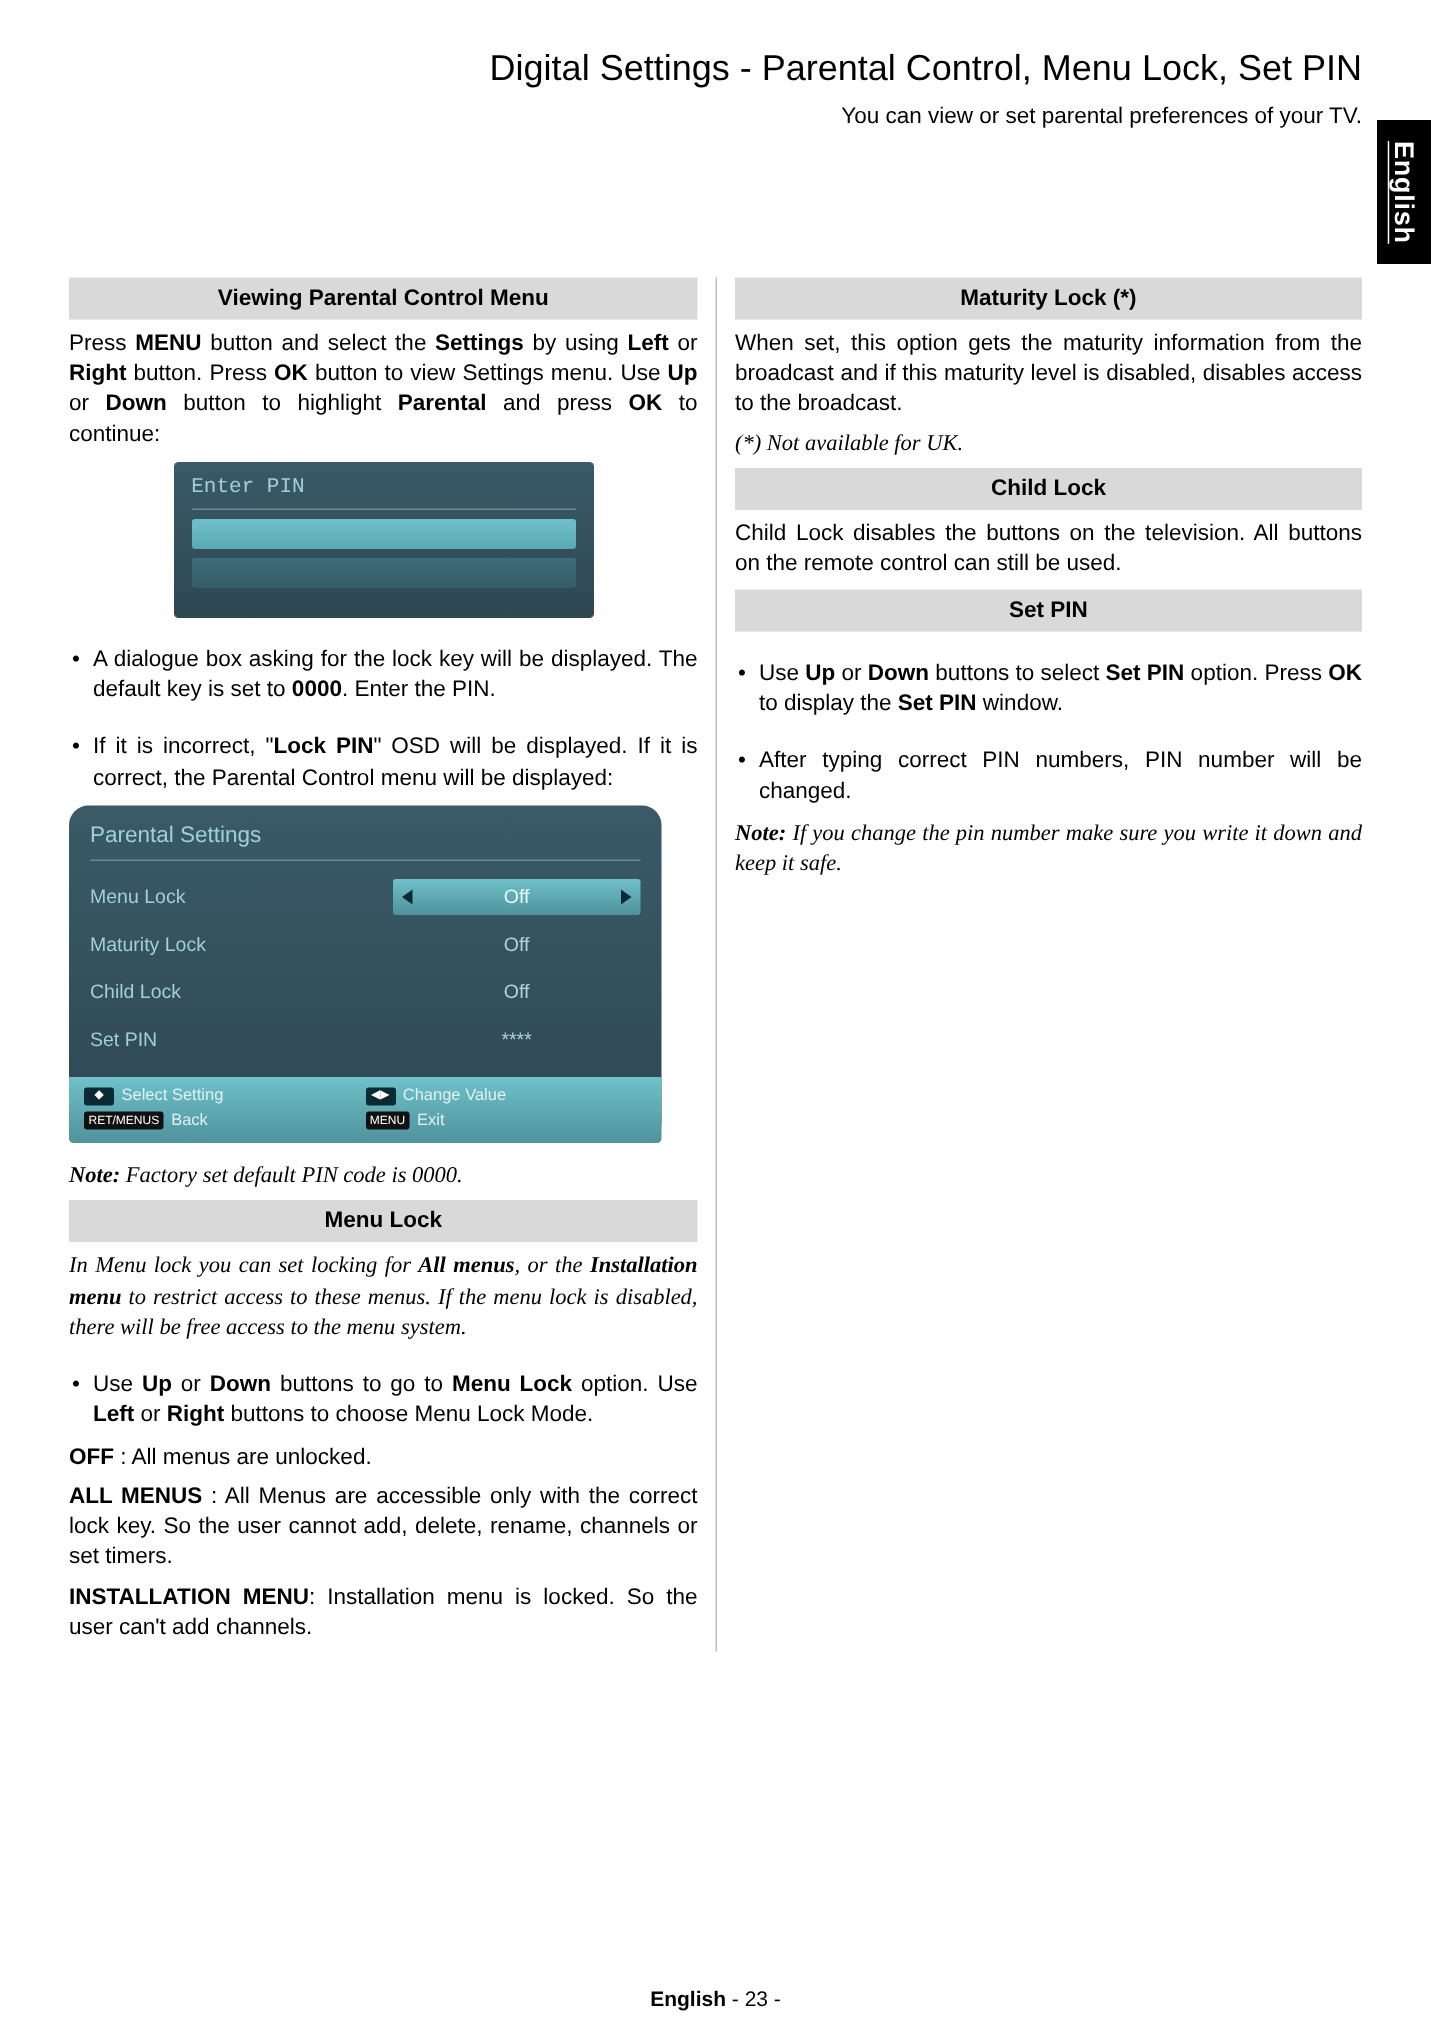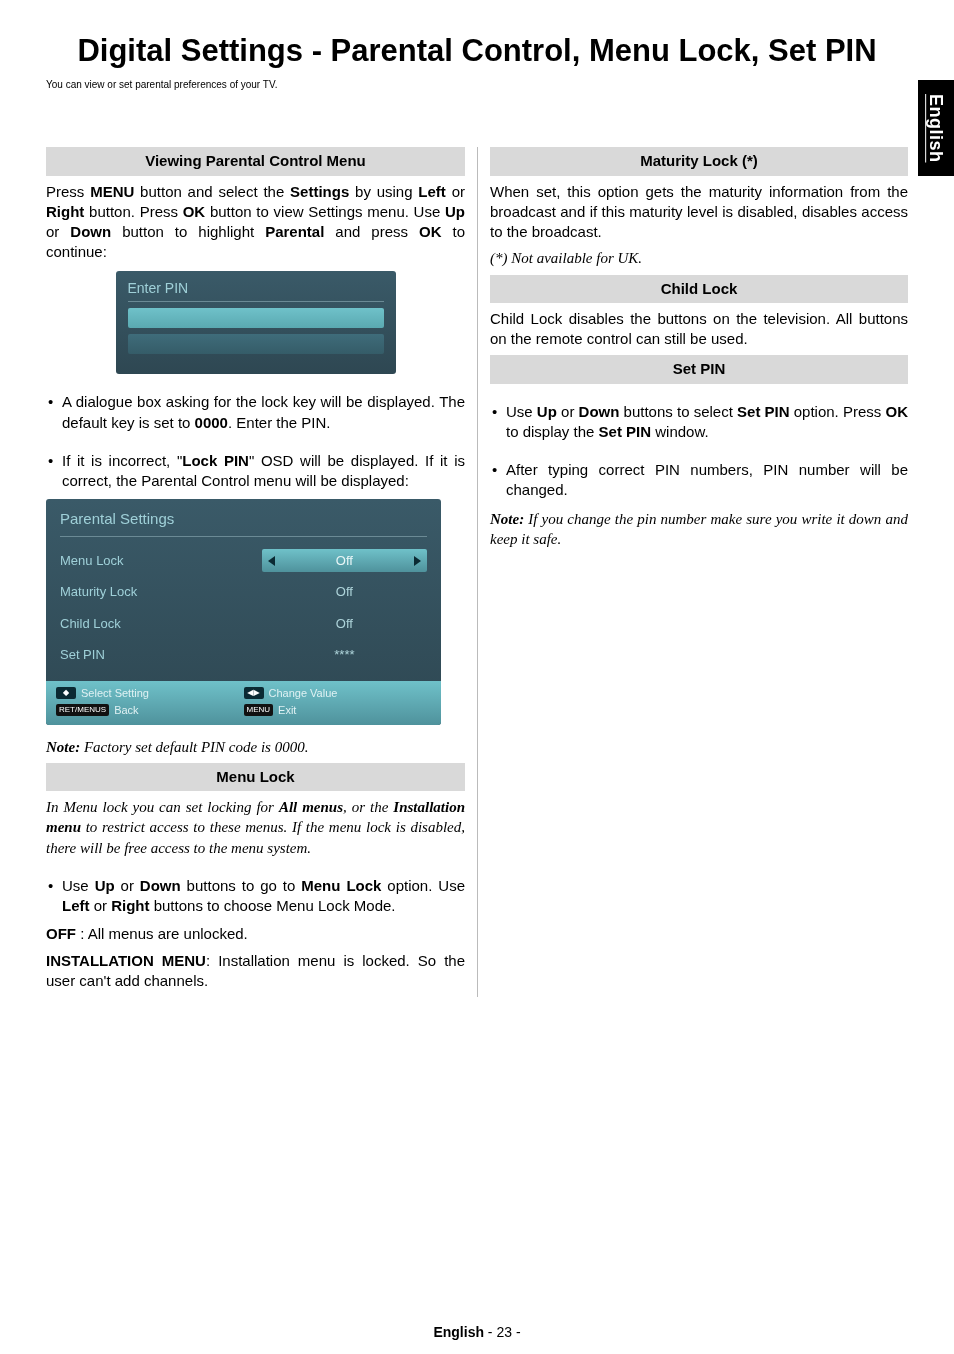--- a/index.html
+++ b/index.html
@@ -26,29 +26,29 @@
     font-size: 18px;
     display: flex;
     align-items: center;
     justify-content: center;
     writing-mode: vertical-rl;
     text-orientation: mixed;
     border-radius: 0 0 0 0;
   }
   .side-tab span { text-decoration: underline; letter-spacing: 0.5px; }
   h1.page-title {
-    text-align: center;
-    font-size: 31px;
-    font-weight: bold;
+    text-align: right;
+    font-size: 24px;
+    font-weight: normal;
     margin-bottom: 6px;
   }
   .subtitle {
-    text-align: left;
-    font-size: 10px;
-    margin-bottom: 56px;
+    text-align: right;
+    font-size: 15px;
+    margin-bottom: 96px;
   }
   .columns {
     display: flex;
     gap: 0;
   }
   .col {
     width: 50%;
   }
   .col.left { padding-right: 12px; }
   .col.right { padding-left: 12px; border-left: 1px solid #bbb; }
@@ -67,20 +67,21 @@
   ul.bullets li { position: relative; padding-left: 16px; margin-bottom: 6px; text-align: justify; margin-top: 18px; }
   ul.bullets li::before { content: "•"; position: absolute; left: 2px; top: 0; }
 
   
   .enter-pin-box {
     width: 280px;
     margin: 8px auto 12px auto;
     background: linear-gradient(#3a5a68, #2e4752);
     padding: 8px 12px 14px 12px;
     border-radius: 3px;
+    font-family: Liberation Mono, monospace;
   }
   .enter-pin-box .label {
     color: #9fd0d8;
     font-size: 14px;
     text-align: left;
     margin-bottom: 4px;
   }
   .enter-pin-box .underline { height: 1px; background: #6b8a95; margin-bottom: 6px; }
   .enter-pin-box .bar {
     height: 20px;
@@ -88,21 +89,21 @@
     margin-bottom: 6px;
   }
   .enter-pin-box .bar.light { background: linear-gradient(#6fc1c9, #5aa9b1); }
   .enter-pin-box .bar.dark  { background: linear-gradient(#3f6c7a, #355c68); }
 
   
   .parental-box {
     width: 395px;
     margin: 8px 16px 12px 0;
     background: linear-gradient(#3a5a68, #2e4752);
-    border-radius: 3px;
+    border-radius: 13px;
     padding: 10px 0 0 0;
     color: #9fd0d8;
     font-size: 14px;
   }
   .parental-box .pb-title {
     padding: 0 14px 6px 14px;
     font-size: 15px;
   }
   .parental-box .pb-divider { height: 1px; background: #6b8a95; margin: 0 14px 8px 14px; }
   .parental-box .pb-row {
@@ -252,20 +253,23 @@
     <ul class="bullets">
       <li>
         <span>Use </span><span class="bold">Up</span><span> or </span><span class="bold">Down</span><span> buttons to go to </span><span class="bold">Menu Lock</span><span> option. Use </span><span class="bold">Left</span><span> or </span><span class="bold">Right</span><span> buttons to choose Menu Lock Mode.</span>
       </li>
     </ul>
 
     <p>
       <span class="bold">OFF</span><span> : All menus are unlocked.</span>
     </p>
     <p>
+      <span class="bold">ALL MENUS</span><span> : All Menus are accessible only with the correct lock key. So the user cannot add, delete, rename, channels or set timers.</span>
+    </p>
+    <p>
       <span class="bold">INSTALLATION MENU</span><span>: Installation menu is locked. So the user can't add channels.</span>
     </p>
   </div>
 
   <div class="col right">
 
     <div class="section-head">Maturity Lock (*)</div>
     <p>When set, this option gets the maturity information from the broadcast and if this maturity level is disabled, disables access to the broadcast.</p>
     <p class="italic">(*) Not available for UK.</p>
 

